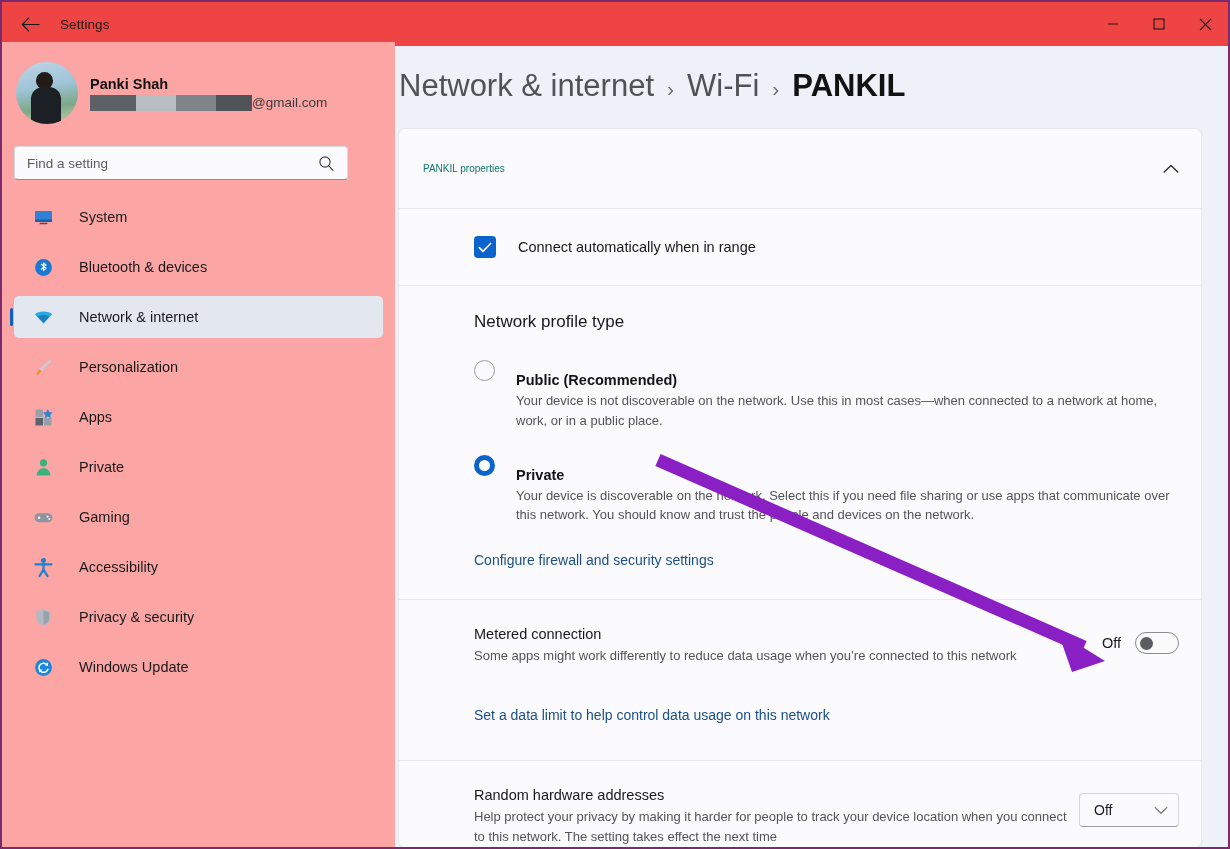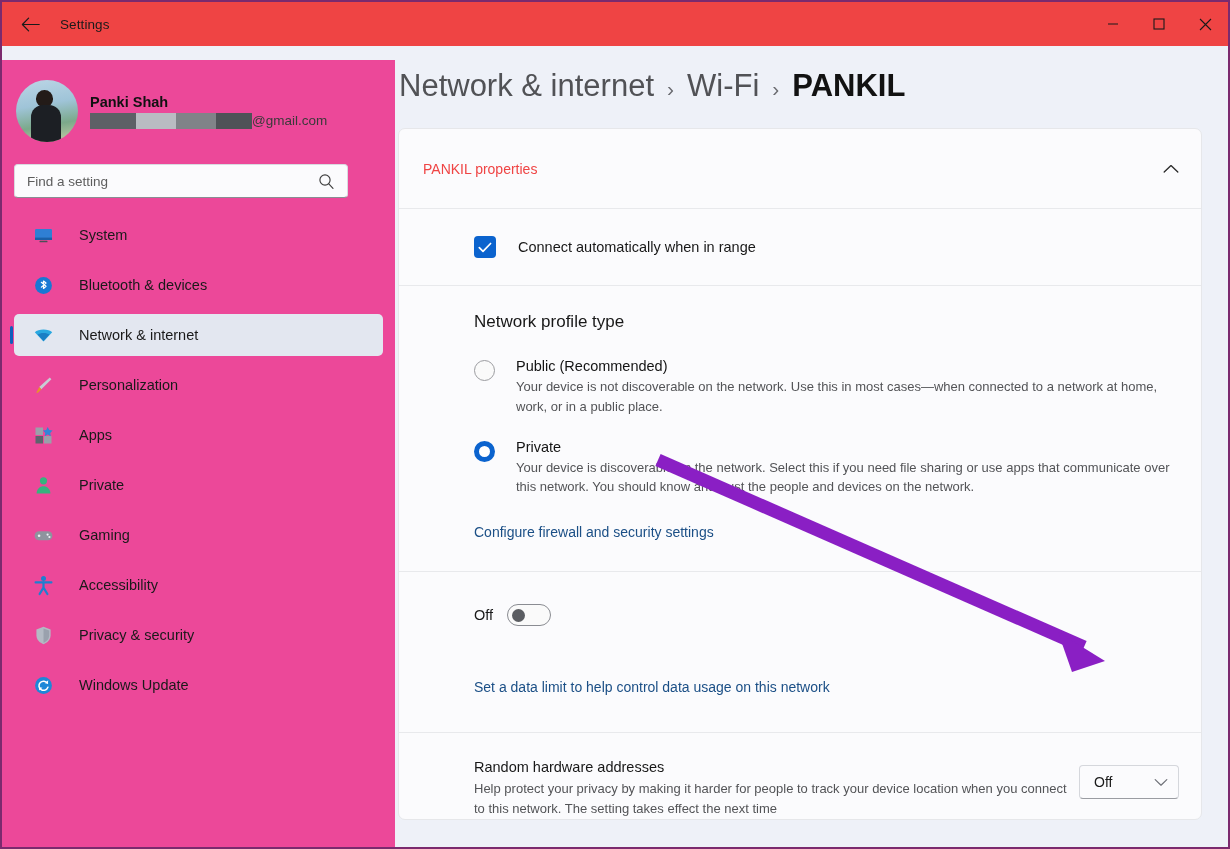--- a/index.html
+++ b/index.html
@@ -56,24 +56,24 @@
   }
   .win-ctrl {
     width: 46px; height: 44px;
     display: flex; align-items: center; justify-content: center;
     cursor: pointer;
   }
 
   
   .sidebar {
     position: absolute;
-    top: 58px; left: 0;
+    top: 40px; left: 0;
     width: 393px;
     bottom: 0;
-    background: #ec4899;
+    background: #fca5a5;
   }
   .account {
     display: flex;
     align-items: center;
     padding: 18px 0 0 14px;
     height: 84px;
     box-sizing: border-box;
   }
   .avatar {
     width: 62px; height: 62px;
@@ -222,22 +222,22 @@
     overflow: hidden;
   }
   .card-header {
     height: 79px;
     display: flex;
     align-items: center;
     padding: 0 22px 0 24px;
     cursor: pointer;
   }
   .card-header-title {
-    font-size: 14px;
-    color: #ef4444;
+    font-size: 10px;
+    color: #0f766e;
   }
   .chev { margin-left: auto; display: flex; }
 
   .divider {
     height: 1px;
     background: #e8e9ec;
     margin: 0;
   }
 
   .row {
@@ -286,23 +286,24 @@
     margin-top: 2px;
     cursor: pointer;
   }
   .radio.checked {
     border: 5.5px solid #0b63ce;
     background: #ffffff;
   }
   .radio-text { margin-left: 21px; }
   .radio-title {
     font-size: 14.5px;
-    font-weight: normal;
+    font-weight: bold;
     color: #141414;
     margin-bottom: 3px;
+    margin-top: 14px;
   }
   .radio-desc {
     font-size: 13px;
     color: #535457;
     line-height: 1.52;
     max-width: 675px;
   }
   .link {
     font-size: 14px;
     color: #1b4f86;
@@ -614,20 +615,24 @@
         </div>
       </div>
 
       <div class="link-row">
         <span class="link">Configure firewall and security settings</span>
       </div>
 
       <div class="divider"></div>
 
       <div class="setting-row">
+        <span class="setting-text">
+          <div class="setting-title">Metered connection</div>
+          <div class="setting-desc">Some apps might work differently to reduce data usage when you’re connected to this network</div>
+        </span>
         <span class="setting-ctrl">
           <span class="toggle-state">Off</span>
           <span class="toggle">
             <span class="knob"></span>
           </span>
         </span>
       </div>
 
       <div class="link-row" style="padding-top:24px;padding-bottom:36px;">
         <span class="link">Set a data limit to help control data usage on this network</span>

